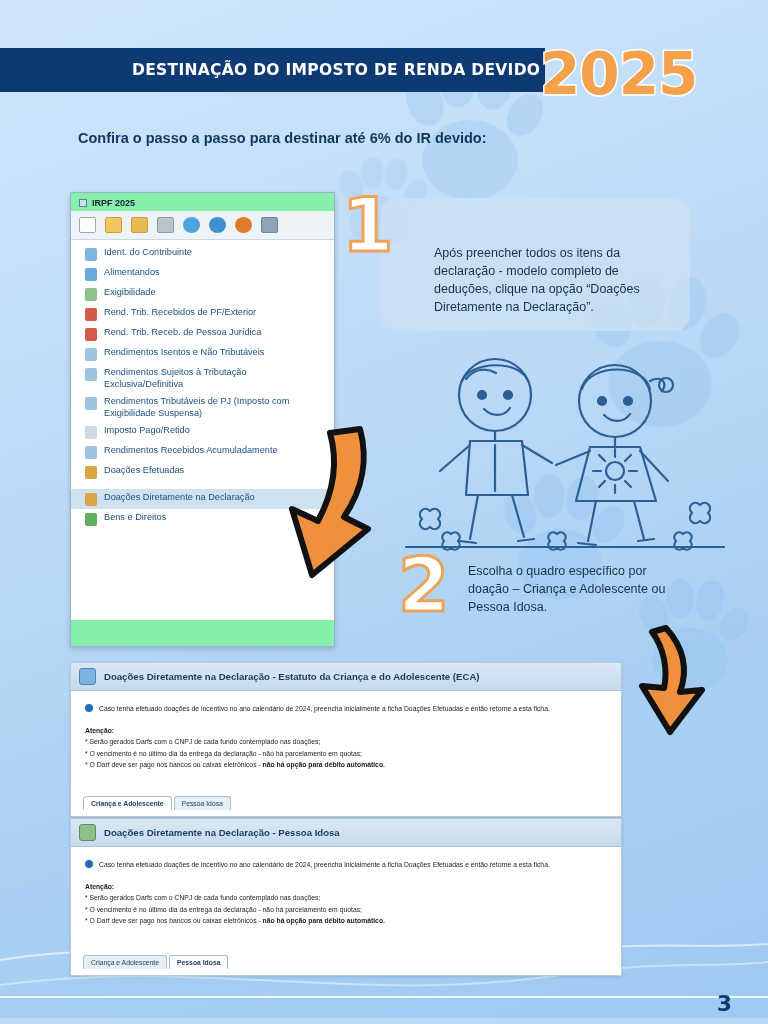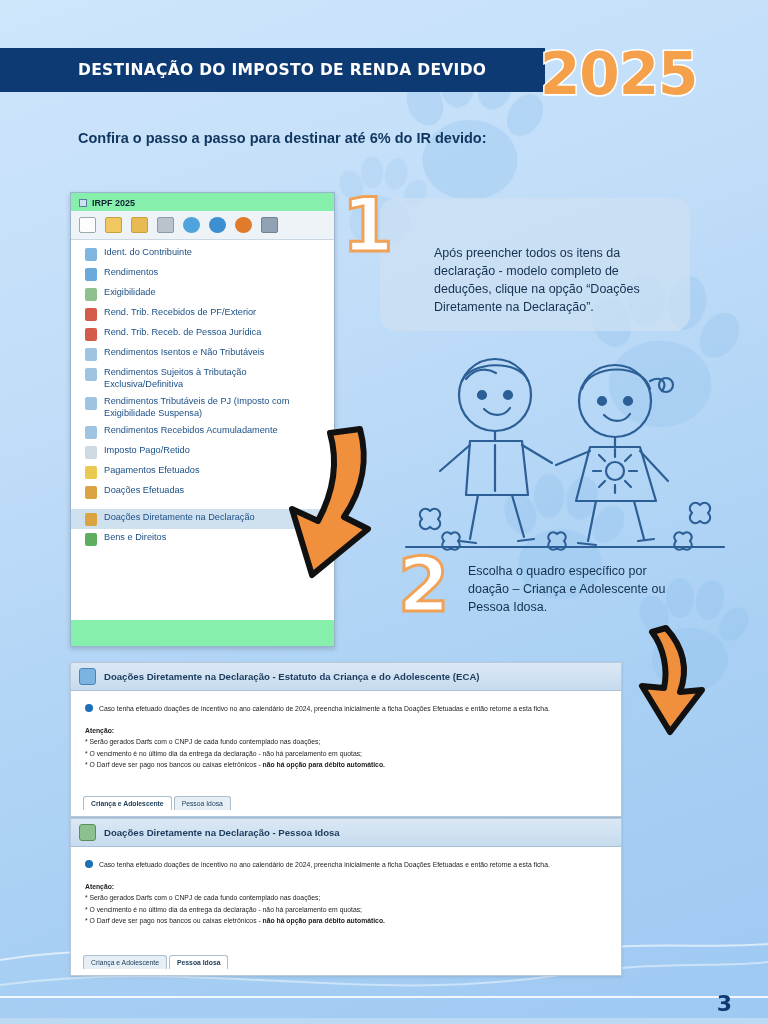--- a/index.html
+++ b/index.html
@@ -14,21 +14,21 @@
   
   .paws { position: absolute; inset: 0; pointer-events: none; z-index: 0; }
 
   .topbar {
     position: absolute; left: 0; top: 48px; width: 545px; height: 44px;
     background: #0d3a72; z-index: 3;
     display: flex; align-items: center;
   }
   .topbar-title {
     color: #fff; font-weight: bold; font-size: 15.5px; letter-spacing: .3px;
-    padding-left: 78px; font-family: "DejaVu Sans", sans-serif;
+    padding-left: 108px; font-family: "DejaVu Sans", sans-serif; margin-left: 24px;
   }
   .year {
     position: absolute; left: 540px; top: 40px; z-index: 4;
     font-family: "DejaVu Sans", sans-serif; font-size: 58px; font-weight: bold;
     color: #f5a04a; -webkit-text-stroke: 3px #ffffff;
     paint-order: stroke fill; letter-spacing: -1px;
     text-shadow: 0 2px 0 rgba(255,255,255,.6);
   }
 
   .subtitle {
@@ -175,21 +175,21 @@
     <span class="tb" style="background:#e07b2c;border-radius:50%;"></span>
     <span class="tb" style="background:#8fa3b5;border:1px solid #6f8395;"></span>
   </div>
   <div class="irpf-list">
     <div class="irpf-item">
         <span class="ico" style="background:#7fb6e0;"></span>
         <span>Ident. do Contribuinte</span>
       </div>
     <div class="irpf-item">
         <span class="ico" style="background:#69a9dc;"></span>
-        <span>Rendimentos</span>
+        <span>Alimentandos</span>
       </div>
     <div class="irpf-item">
         <span class="ico" style="background:#8ec08e;"></span>
         <span>Exigibilidade</span>
       </div>
     <div class="irpf-item">
         <span class="ico" style="background:#d45b4a;"></span>
         <span>Rend. Trib. Recebidos de PF/Exterior</span>
       </div>
     <div class="irpf-item">
@@ -202,30 +202,26 @@
       </div>
     <div class="irpf-item">
         <span class="ico" style="background:#9fc4e2;"></span>
         <span>Rendimentos Sujeitos à Tributação Exclusiva/Definitiva</span>
       </div>
     <div class="irpf-item">
         <span class="ico" style="background:#9fc4e2;"></span>
         <span>Rendimentos Tributáveis de PJ (Imposto com Exigibilidade Suspensa)</span>
       </div>
     <div class="irpf-item">
+        <span class="ico" style="background:#cfd9e2;"></span>
+        <span>Imposto Pago/Retido</span>
+      </div>
+    <div class="irpf-item">
         <span class="ico" style="background:#9fc4e2;"></span>
         <span>Rendimentos Recebidos Acumuladamente</span>
-      </div>
-    <div class="irpf-item">
-        <span class="ico" style="background:#cfd9e2;"></span>
-        <span>Imposto Pago/Retido</span>
-      </div>
-    <div class="irpf-item">
-        <span class="ico" style="background:#e9c94f;"></span>
-        <span>Pagamentos Efetuados</span>
       </div>
     <div class="irpf-item">
         <span class="ico" style="background:#d9a441;"></span>
         <span>Doações Efetuadas</span>
       </div>
     <div class="irpf-item sel">
         <span class="ico" style="background:#d9a441;"></span>
         <span>Doações Diretamente na Declaração</span>
       </div>
     <div class="irpf-item">

